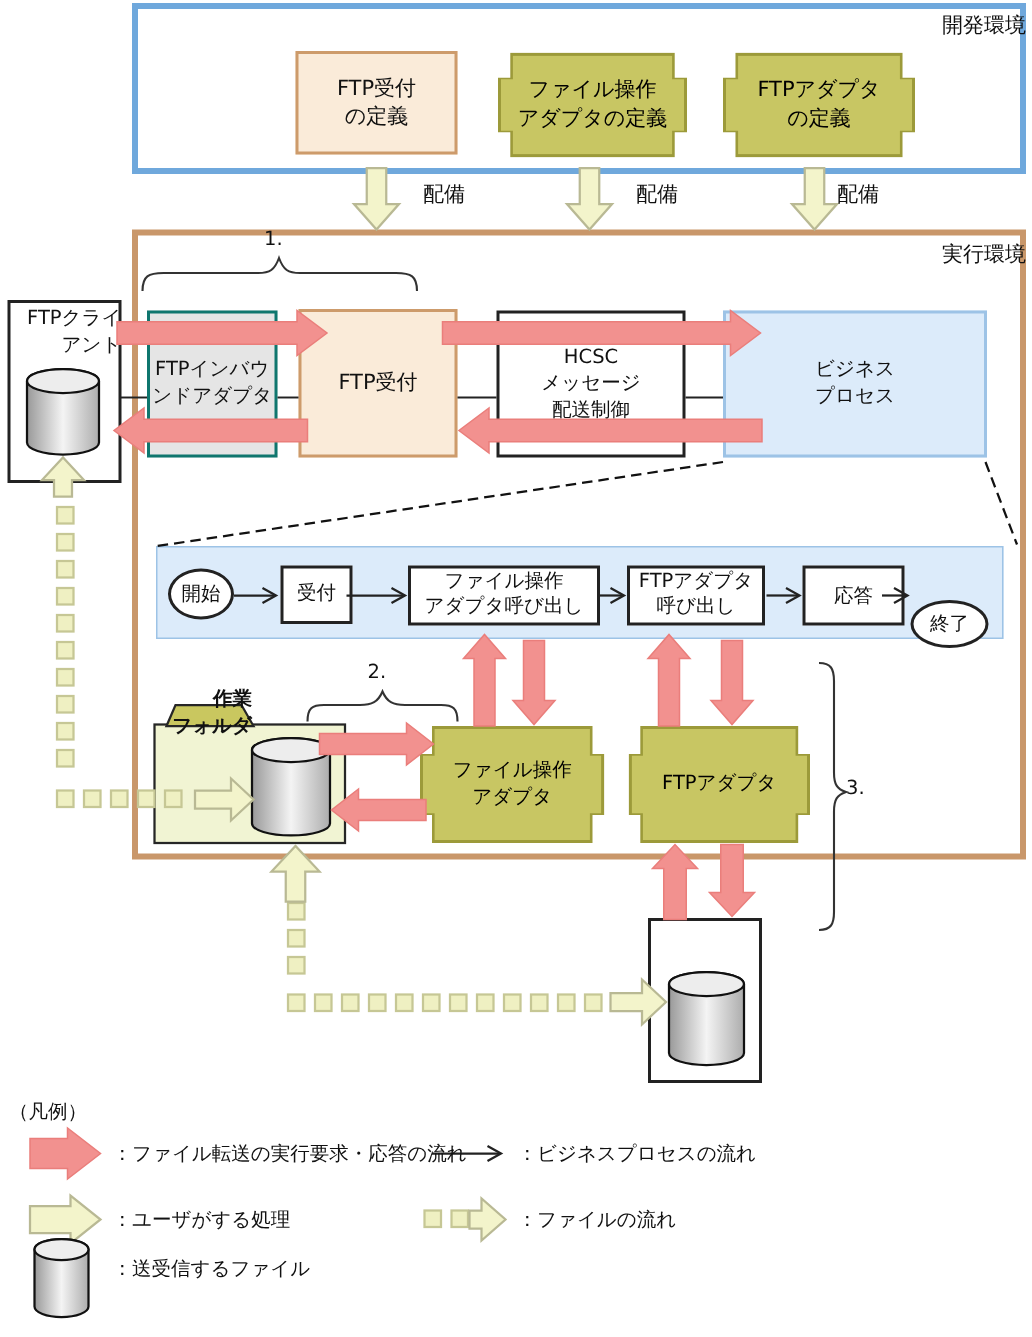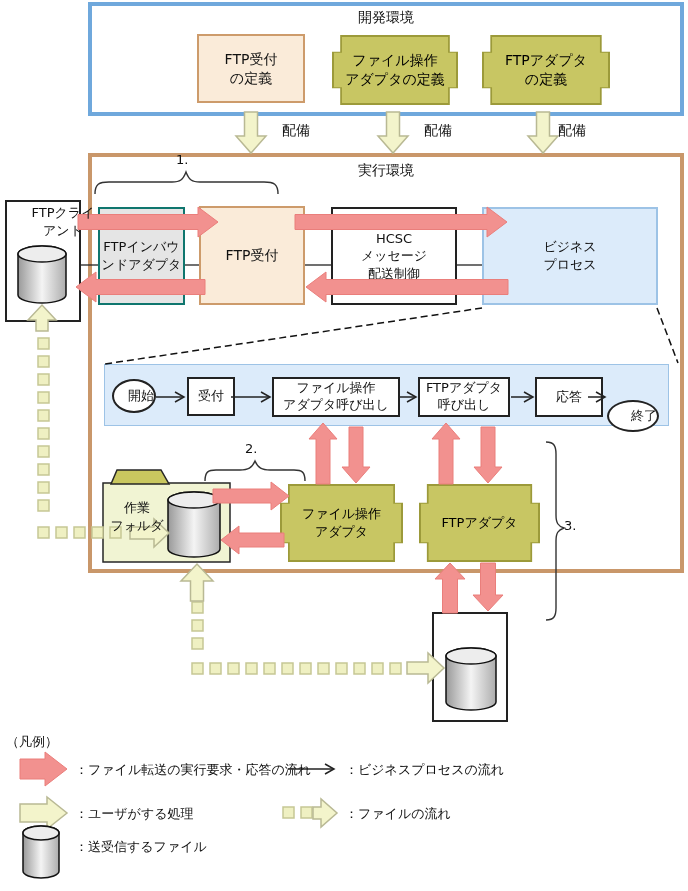--- a/index.html
+++ b/index.html
@@ -2,29 +2,29 @@
 <html style="--pink: #F2918F; --pinkBorder: #EA7E7B; --olive: #C8C663; --oliveBorder: #9C9A3A; --pale: #F3F4CB; --paleBorder: #B9B994; --dashSquare: #EFF0C2; --dashSquareBorder: #C6C795; --peach: #FAEBD9; --peachBorder: #CD9B6B; --lightBlue: #DCEBFA; --lightBlueBorder: #9DC3E6; --blueBorder: #6FA8DC; --brownBorder: #C9976A; --folderFill: #F1F4D3; --folderTab: #C9C75F; --line: #222222;"><head>
 <meta charset="utf-8">
 <style>
   html,body{margin:0;padding:0;background:#fff;}
   body{font-family:"DejaVu Sans",sans-serif;}
   #stage{position:relative;width:688px;height:891px;background:#fff;overflow:hidden;}
   .abs{position:absolute;box-sizing:border-box;}
   .box{position:absolute;box-sizing:border-box;display:flex;align-items:center;justify-content:center;
        text-align:center;white-space:pre-line;color:#111;z-index:1;}
   .lbl{position:absolute;white-space:pre-line;color:#111;z-index:3;}
-  .ctr{text-align:center;}
+  .ctr{text-align:right;}
   .dev-box{border:4px solid var(--blueBorder);background:#fff;}
   .run-box{border:4px solid var(--brownBorder);background:#fff;}
   .peach{background:var(--peach);border:2px solid var(--peachBorder);}
   .white-box{background:#fff;border:2px solid #222;}
   .gray-box{background:#e5e5e5;border:2px solid #0f766e;justify-content:center;}
   .blue-box{background:var(--lightBlue);border:2px solid var(--lightBlueBorder);}
   .flow-rect{background:#fff;border:2px solid #222;font-size:13px;line-height:1.3;}
-  .flow-ellipse{background:#fff;border:2px solid #222;border-radius:50%;font-size:13px;justify-content:flex-end;}
+  .flow-ellipse{background:#fff;border:2px solid #222;border-radius:50%;font-size:13px;}
   .cross{position:absolute;box-sizing:border-box;display:flex;align-items:center;justify-content:center;
          text-align:center;white-space:pre-line;z-index:1;
          --cp:polygon(6.5% 0,93.5% 0,93.5% 24%,100% 24%,100% 76%,93.5% 76%,93.5% 100%,
               6.5% 100%,6.5% 76%,0 76%,0 24%,6.5% 24%);}
   .cross::before{content:"";position:absolute;inset:0;background:var(--oliveBorder);clip-path:var(--cp);}
   .cross::after{content:"";position:absolute;inset:2px;background:var(--olive);clip-path:var(--cp);}
   .cross span{position:relative;z-index:1;}
   svg#overlay{position:absolute;left:0;top:0;z-index:2;pointer-events:none;}
   .f13{font-size:13px;line-height:1.35;}
   .f14{font-size:14px;line-height:1.35;}
@@ -55,21 +55,21 @@
   <div class="lbl f14" style="left:558px;top:121px;">配備</div>
 
   <div class="abs run-box" style="left:88px;top:153px;width:596px;height:420px;"></div>
   <div class="lbl ctr f14" style="left:88px;top:161px;width:596px;">実行環境</div>
 
   <div class="lbl f13" style="left:176px;top:151px;">1.</div>
   <div class="lbl f13" style="left:245px;top:440px;">2.</div>
   <div class="lbl f13" style="left:564px;top:517px;">3.</div>
 
   <div class="abs white-box" style="left:5px;top:200px;width:76px;height:122px;z-index:1;"></div>
-  <div class="lbl ctr f13" style="left:5px;top:204px;width:76px;padding-left:20px;">FTPクライ
+  <div class="lbl ctr f13" style="left:5px;top:204px;width:76px;">FTPクライ
 アント</div>
 
   <div class="box gray-box f13" style="left:98px;top:207px;width:87px;height:98px;">
     <span>FTPインバウ
 ンドアダプタ</span>
   </div>
   <div class="box peach f14" style="left:199px;top:206px;width:106px;height:99px;">
     <span>FTP受付</span>
   </div>
   <div class="box blue-box f13" style="left:482px;top:207px;width:176px;height:98px;">
@@ -97,21 +97,21 @@
     <span>FTPアダプタ
 呼び出し</span>
   </div>
   <div class="box flow-rect" style="left:535px;top:377px;width:68px;height:40px;font-family:Liberation Serif, serif;">
     <span>応答</span>
   </div>
   <div class="box flow-ellipse" style="left:607px;top:400px;width:52px;height:32px;">
     <span>終了</span>
   </div>
 
-  <div class="lbl ctr f13" style="left:106px;top:499px;width:62px;">作業
+  <div class="lbl ctr f13" style="left:106px;top:458px;width:62px;font-weight:bold;">作業
 フォルダ</div>
 
   <div class="cross f13" style="left:280px;top:484px;width:123px;height:78px;">
     <span>ファイル操作
 アダプタ</span>
   </div>
   <div class="cross f13" style="left:419px;top:484px;width:121px;height:78px;">
     <span>FTPアダプタ</span>
   </div>
 

